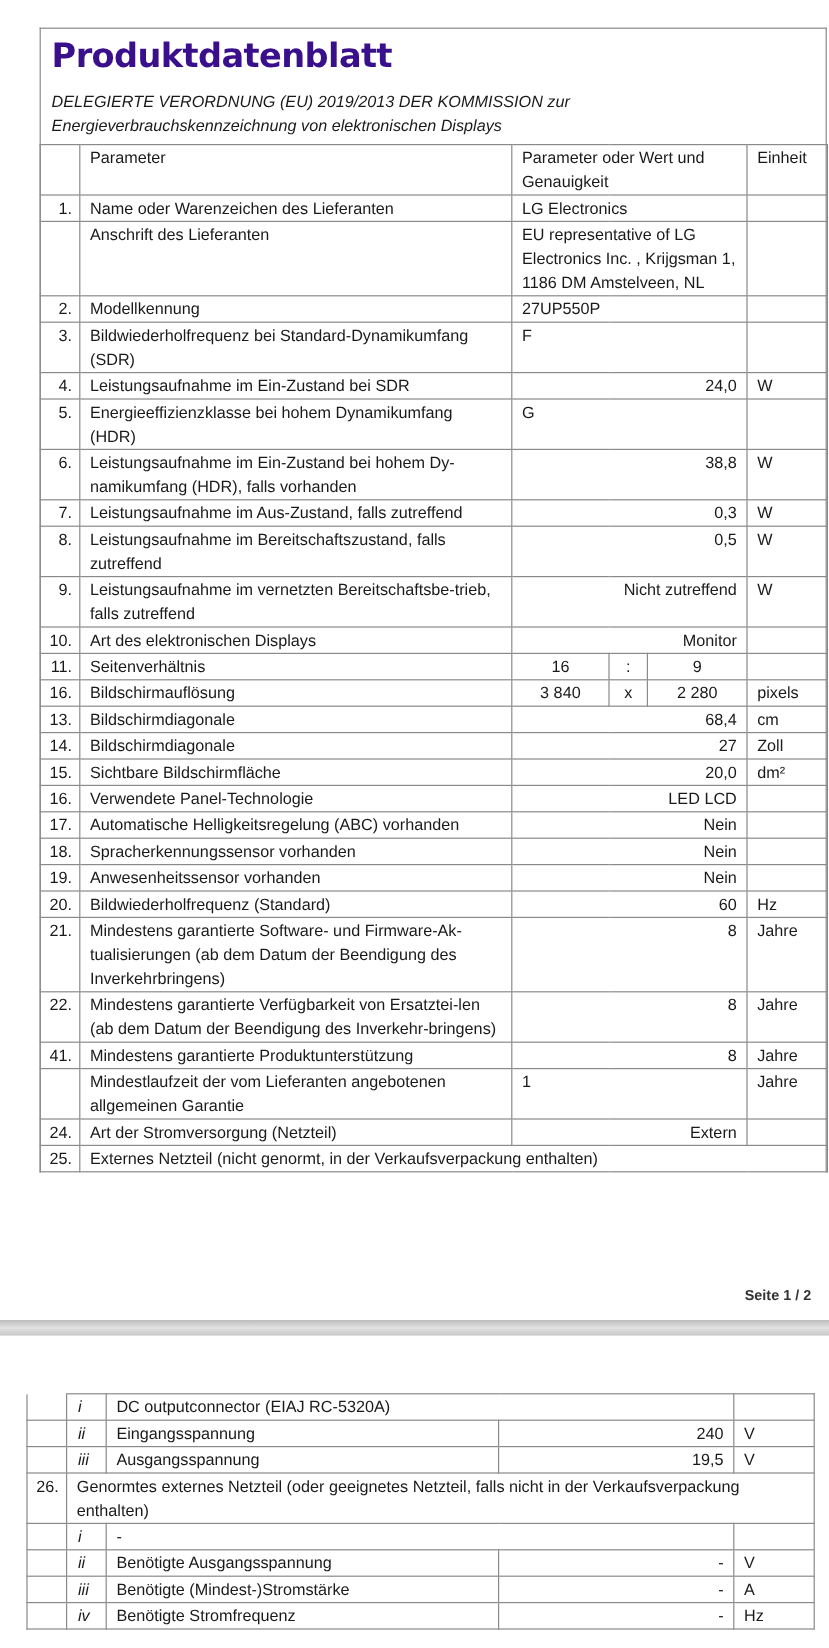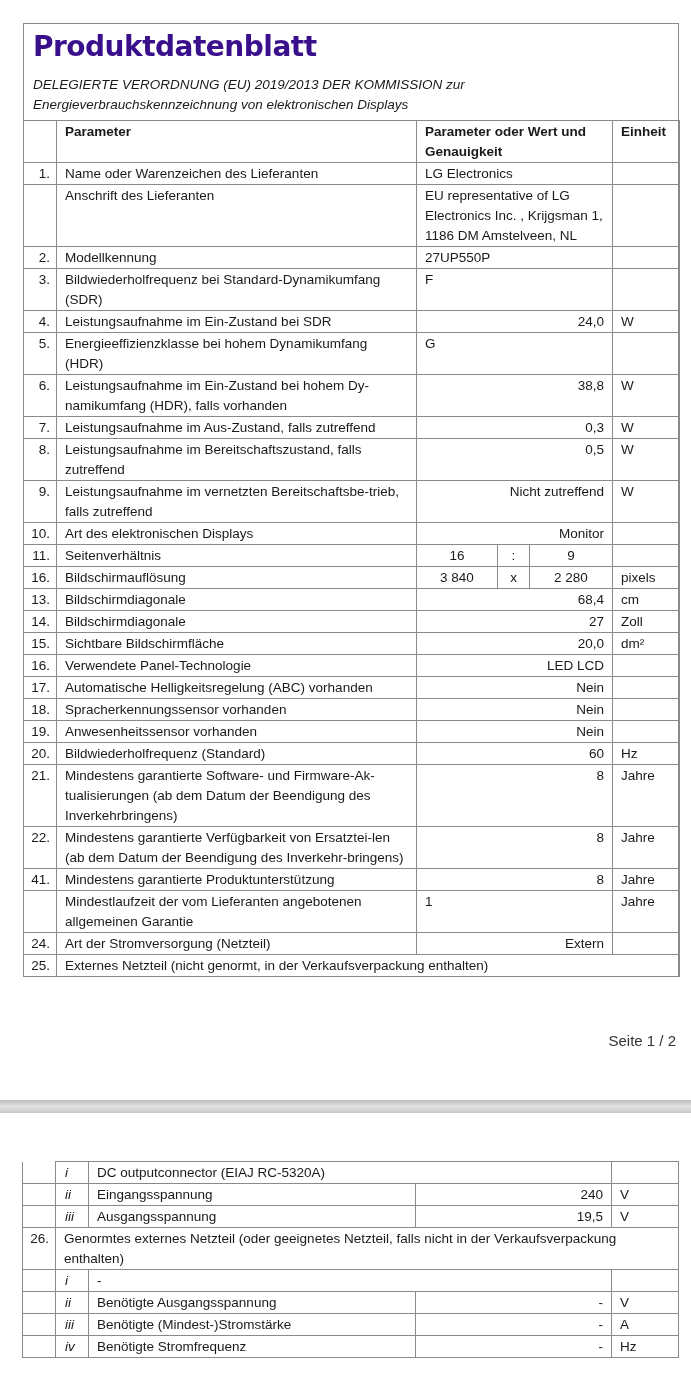--- a/index.html
+++ b/index.html
@@ -1,29 +1,29 @@
 <!DOCTYPE html>
 <html><head>
 <meta charset="utf-8">
 <style>
   html, body { margin:0; padding:0; background:#ffffff; }
   body { width:691px; height:1373px; position:relative; overflow:hidden;
          font-family:"Liberation Sans", sans-serif; color:#1a1a1a; }
-  .page1 { position:absolute; left:23px; top:23px; width:654px; border:1px solid #8a8a8a; border-bottom:none; }
+  .page1 { position:absolute; left:33px; top:23px; width:654px; border:1px solid #8a8a8a; border-bottom:none; }
   .title { font-family:"DejaVu Sans", sans-serif; font-weight:bold; color:#3a0f8c; font-size:28px;
            padding:4px 0 0 9px; letter-spacing:-0.5px; height:38px; line-height:38px; }
   .subtitle { font-size:13.5px; line-height:20px; padding:9px 0 5px 9px; color:#1a1a1a;font-style:italic; }
   table { border-collapse:collapse; table-layout:fixed; width:654px; font-size:13.5px; }
   td { border:1px solid #8a8a8a; padding:1px 8px 0 8px; vertical-align:top; line-height:20px; }
   td.num { text-align:right; padding-right:6px; padding-left:0; }
   td.r { text-align:right; }
   td.c { text-align:center; }
-  td.hd { font-weight:bold; }
+  td.hd { font-weight:normal; }
   tr.first td { border-top:1px solid #8a8a8a; }
-  .pagenum { position:absolute; right:15px; top:1032px; font-size:15px; color:#333; }
+  .pagenum { position:absolute; right:15px; top:1072px; font-size:12px; color:#333;font-weight:bold; }
   .separator { position:absolute; left:0; top:1100px; width:691px; height:13px;
                background:linear-gradient(#bdbdbd, #e2e2e2 50%, #c8c8c8); }
   .page2 { position:absolute; left:23px; top:1161px; width:654px; }
   td.roman { font-style:italic; padding-left:9px; }
 </style>
 </head>
 <body>
 
 <div class="page1">
   <div class="title">Produktdatenblatt</div>

